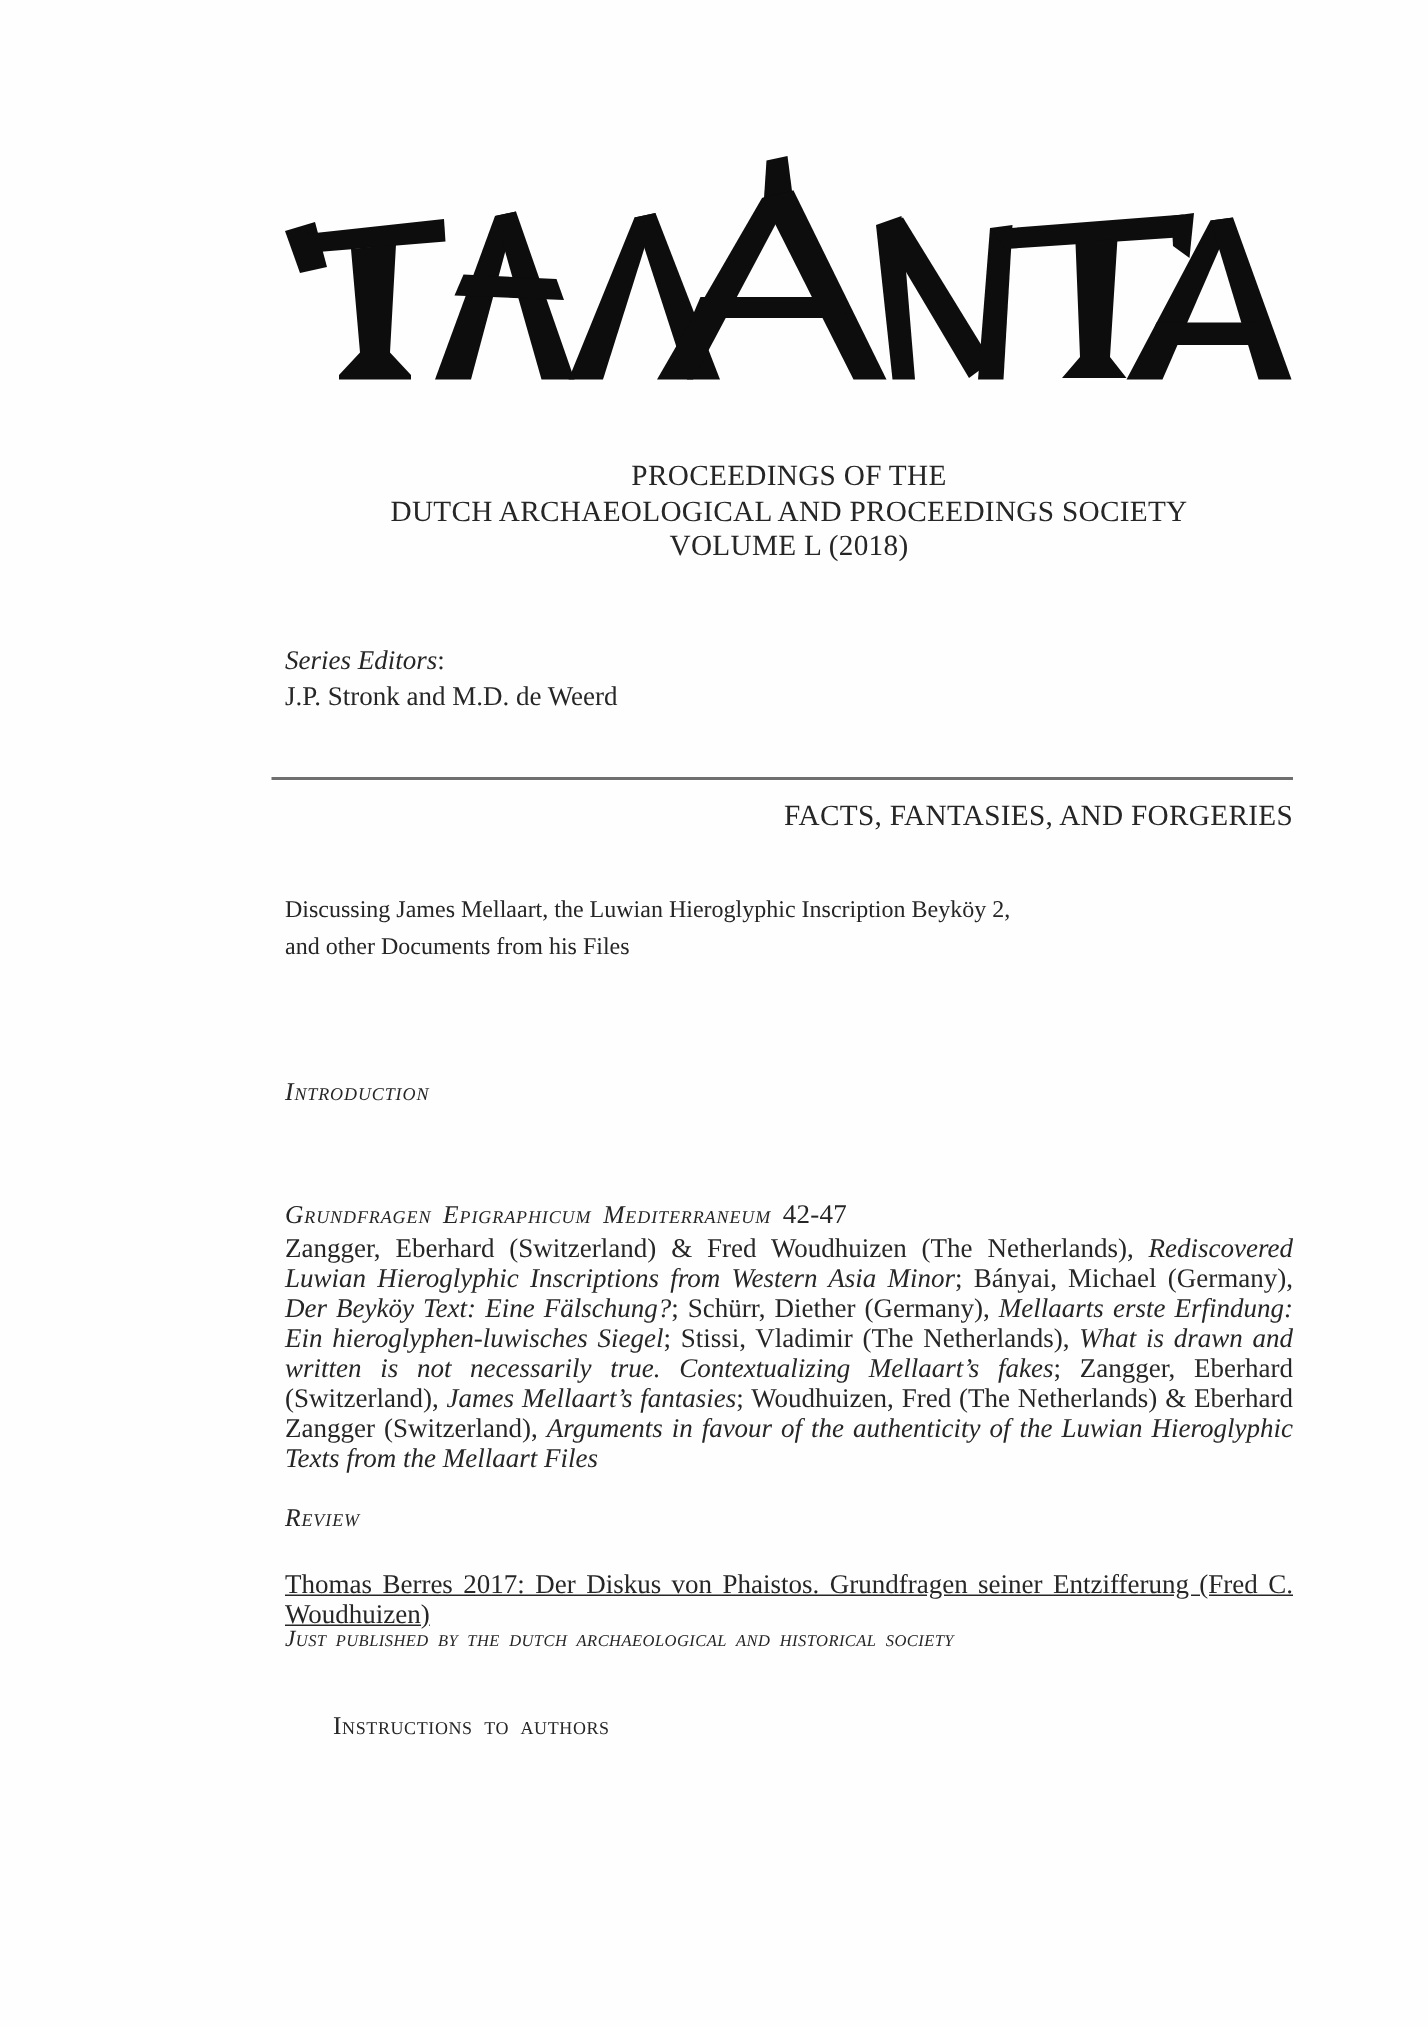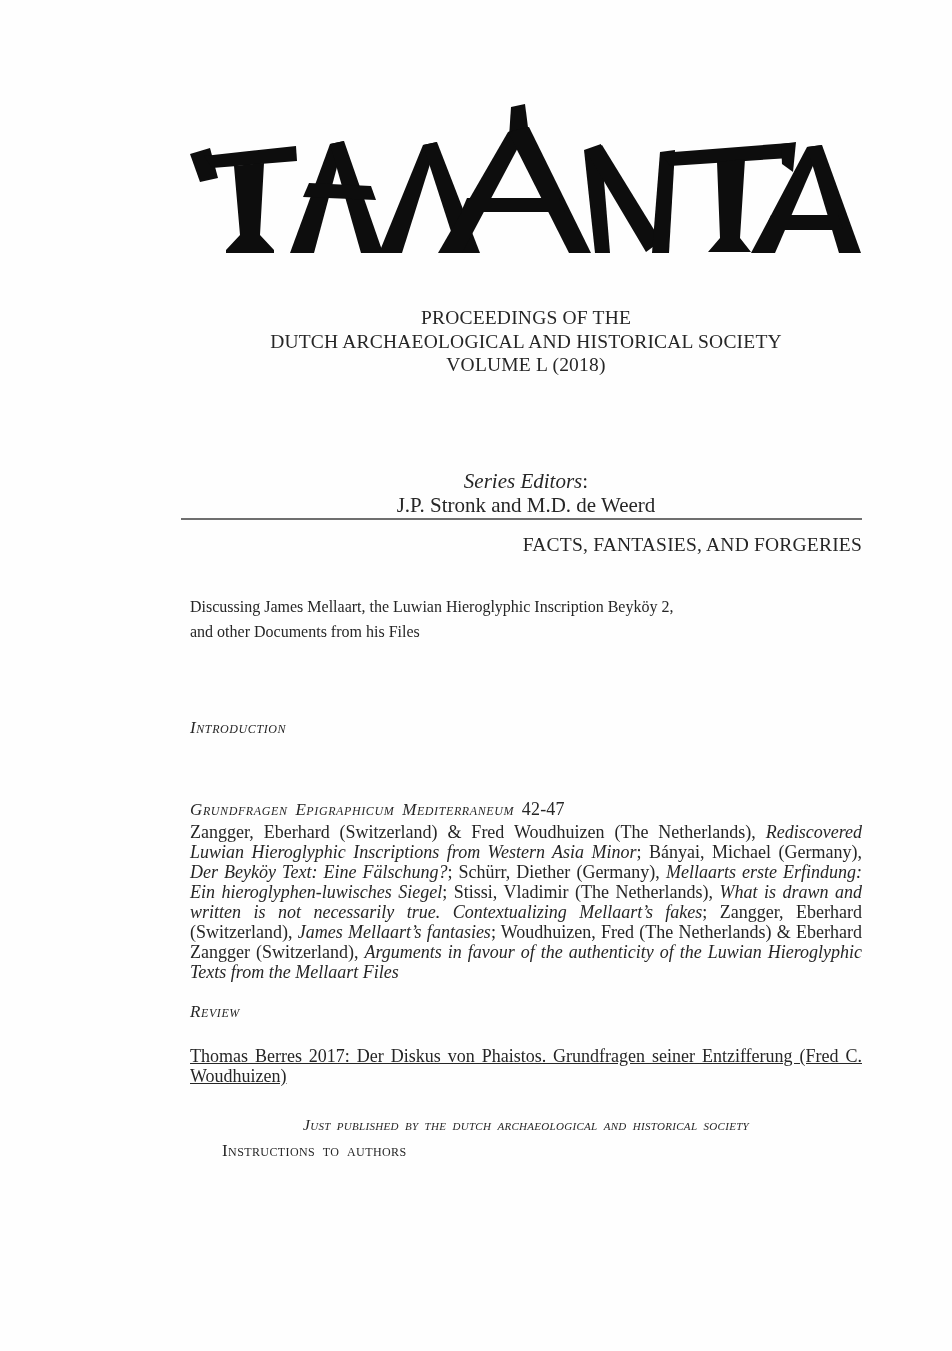--- a/index.html
+++ b/index.html
@@ -11,21 +11,21 @@
     font-family:"Liberation Serif","DejaVu Serif",serif;
     color:#262626;
     overflow:hidden;
   }
   .abs{position:absolute;left:190px;width:672px;}
   .logo{top:104px;height:154px;}
   .logo svg{display:block;width:672px;height:154px;}
   .logo polygon{fill:#0d0d0d;}
 
   .masthead{top:306px;text-align:center;font-size:19.5px;line-height:23.5px;letter-spacing:0.2px;}
-  .editors{top:469px;text-align:center;font-size:21px;line-height:24px;}
+  .editors{top:428px;font-size:18px;line-height:24px;}
   .seg-italic{font-style:italic;}
   .seg-roman{font-style:normal;font-variant:normal;}
   .seg-sc-italic{font-style:italic;font-variant:small-caps;}
 
   .rule{position:absolute;left:181px;width:681px;top:518px;height:2px;background:#6f6f6f;}
 
   .issue-title{top:534px;text-align:right;font-size:19.5px;letter-spacing:0.2px;}
   .issue-subtitle{top:595px;text-align:left;font-size:16px;line-height:24.5px;}
 
   .toc-h{font-size:17px;font-style:italic;font-variant:small-caps;letter-spacing:0.6px;word-spacing:3px;}
@@ -33,21 +33,21 @@
   .toc-h.upright{font-style:normal;letter-spacing:0.4px;margin-left:32px;}
   .toc-h.small{font-size:15.5px;letter-spacing:0.3px;word-spacing:2px;}
   .toc-body{margin:0;font-size:18px;line-height:20px;text-align:justify;}
   .toc-body.nowrap{white-space:nowrap;font-size:17.5px;letter-spacing:-0.25px;text-align:left;}
 
   .h-introduction{top:718px;}
   .h-sem{top:799px;}
   .p-sem{top:822px;}
   .h-review{top:1002px;}
   .p-review{top:1046px;text-decoration:underline;}
-  .h-just{top:1116px;text-align:center;}
+  .h-just{top:1084px;}
   .p-just{top:1102px;}
   .h-instructions{top:1141px;}
 </style>
 </head>
 <body>
 
 <div class="page">
 
   <div class="abs logo">
     <svg viewBox="0 0 672 154" role="img" aria-label="TAΛANTA">
@@ -84,21 +84,21 @@
       <g>
         <polygon points="617,43 632,41 585,149 561,149"></polygon>
         <polygon points="617,43 632,41 671,149 649,149"></polygon>
         <polygon points="581,111 648,111 653,126 575,126"></polygon>
       </g>
     </svg>
   </div>
 
   <div class="abs masthead">
     <div>PROCEEDINGS OF THE</div>
-    <div>DUTCH ARCHAEOLOGICAL AND HISTORICAL SOCIETY</div>
+    <div>DUTCH ARCHAEOLOGICAL AND PROCEEDINGS SOCIETY</div>
     <div>VOLUME L (2018)</div>
   </div>
 
   <div class="abs editors">
     <div><span class="seg-italic">Series Editors</span><span class="seg-roman">:</span></div>
     <div>J.P. Stronk and M.D. de Weerd</div>
   </div>
 
   <div class="rule"></div>
 

